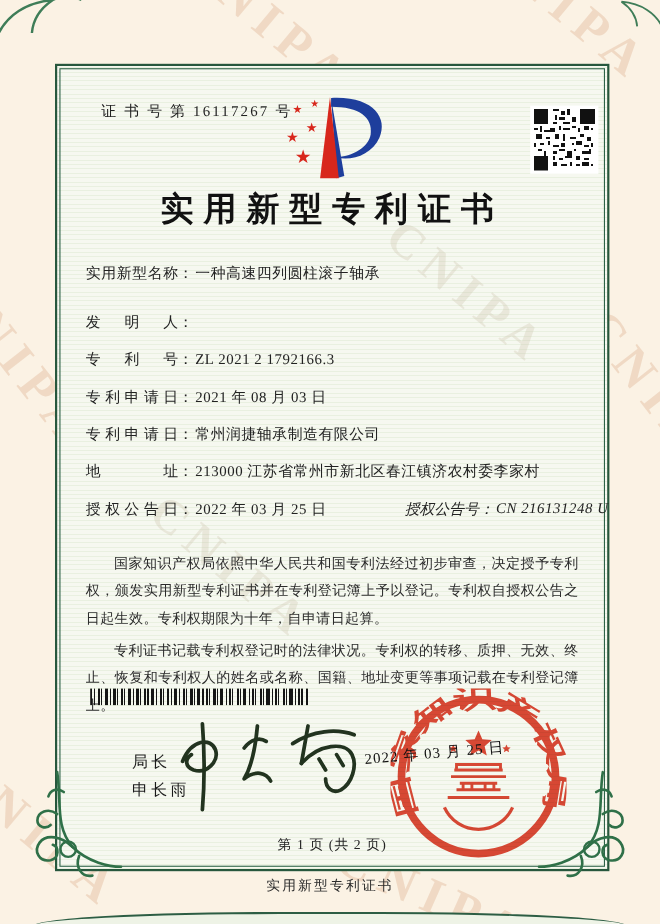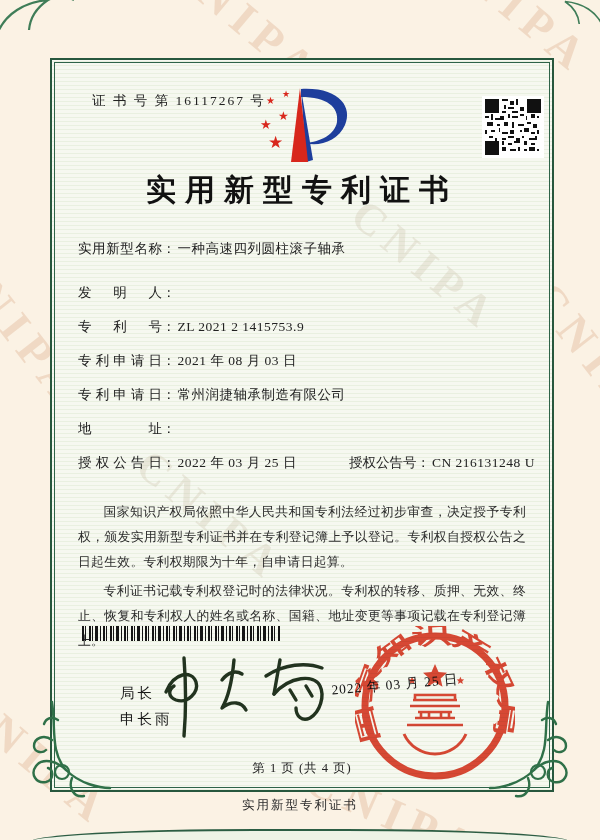--- a/index.html
+++ b/index.html
@@ -39,21 +39,21 @@
   }
   .fields{position:absolute;left:26px;top:172px;right:22px;font-size:13.5px;color:#222;}
   .frow{height:34px;display:flex;align-items:center;white-space:nowrap;}
   .frow:first-child{margin-bottom:10px;}
   .f-label{
     display:inline-block;width:84px;text-align:justify;text-align-last:justify;
     letter-spacing:0;flex:0 0 auto;
   }
   .f-colon{flex:0 0 auto;margin-right:2px;}
   .f-value{letter-spacing:0.5px;}
-  .f-pair2{margin-left:52px;display:flex;align-items:center;}
+  .f-pair2{margin-left:71px;display:flex;font-style:italic;}
   .paras{
     position:absolute;left:26px;top:420px;width:448px;
     font-size:12.8px;line-height:1.95;text-align:justify;color:#2b2b2b;margin-top:20px;
   }
   .paras p{margin:0 0 4px 0;text-indent:2em;letter-spacing:0.3px;}
   .barcode{
     position:absolute;left:30px;top:566px;width:198px;height:15px;
     background:repeating-linear-gradient(90deg,
       #151515 0 2px,rgba(0,0,0,0) 2px 3px,
       #151515 3px 4px,rgba(0,0,0,0) 4px 7px,
@@ -187,35 +187,36 @@
         <span class="f-colon">：</span>
       <span class="f-value">一种高速四列圆柱滚子轴承</span>
     </div>
     <div class="frow">
       <span class="f-label">发明人</span>
         <span class="f-colon">：</span>
     </div>
     <div class="frow">
       <span class="f-label">专利号</span>
         <span class="f-colon">：</span>
-      <span class="f-value">ZL 2021 2 1415753.9</span>
+      <span class="f-value">ZL 2021 2 1792166.3</span>
     </div>
     <div class="frow">
       <span class="f-label">专利申请日</span>
         <span class="f-colon">：</span>
       <span class="f-value">2021 年 08 月 03 日</span>
     </div>
     <div class="frow">
       <span class="f-label">专利申请日</span>
         <span class="f-colon">：</span>
       <span class="f-value">常州润捷轴承制造有限公司</span>
     </div>
     <div class="frow">
       <span class="f-label">地址</span>
         <span class="f-colon">：</span>
+      <span class="f-value">213000 江苏省常州市新北区春江镇济农村委李家村</span>
     </div>
     <div class="frow">
       <span class="f-label">授权公告日</span>
         <span class="f-colon">：</span>
       <span class="f-value">2022 年 03 月 25 日</span>
       <span class="f-pair2">
         <span>授权公告号</span>
           <span class="f-colon">：</span>
         <span class="f-value">CN 216131248 U</span>
       </span>
@@ -261,21 +262,21 @@
         <path d="M58,52 l1.8,4 4.3,0.4 -3.2,2.9 1,4.2 -3.9,-2.3 -3.8,2.3 1,-4.2 -3.3,-2.9 4.3,-0.4 Z" transform="scale(0.62) translate(112,30)"></path>
       </g>
       <g stroke="#dd3b27" stroke-width="2.6" fill="none">
         <path d="M58,74 h44 M55,80 h50 M60,74 v-5 h40 v5 M63,86 h34 M60,92 h40 M52,99 h56"></path>
         <path d="M66,86 v6 M74,86 v6 M86,86 v6 M94,86 v6"></path>
         <path d="M49,108 a34,34 0 0 0 62,0" stroke-width="3"></path>
       </g>
     </g>
   </svg>
 
-  <div class="page-label">第 1 页 (共 4 页)</div>
+  <div class="page-label">第 1 页 (共 2 页)</div>
 </div>
 
 <div class="seal-date">2022 年 03 月 25 日</div>
 
 <svg class="flourish" style="left:22px;top:700px;" width="90" height="105" viewBox="0 0 90 105">
   <g stroke="#2f7048" stroke-width="2.4" fill="none" stroke-linecap="round">
     <path d="M30,2 C34,28 28,52 44,70 C58,84 78,88 88,88"></path>
     <path d="M44,70 C34,60 20,58 14,66 C8,74 14,84 24,82 C32,80 32,70 26,68"></path>
     <path d="M30,40 C22,34 12,38 12,46 C12,52 20,54 24,50"></path>
     <path d="M50,78 C46,88 52,98 62,96"></path>

